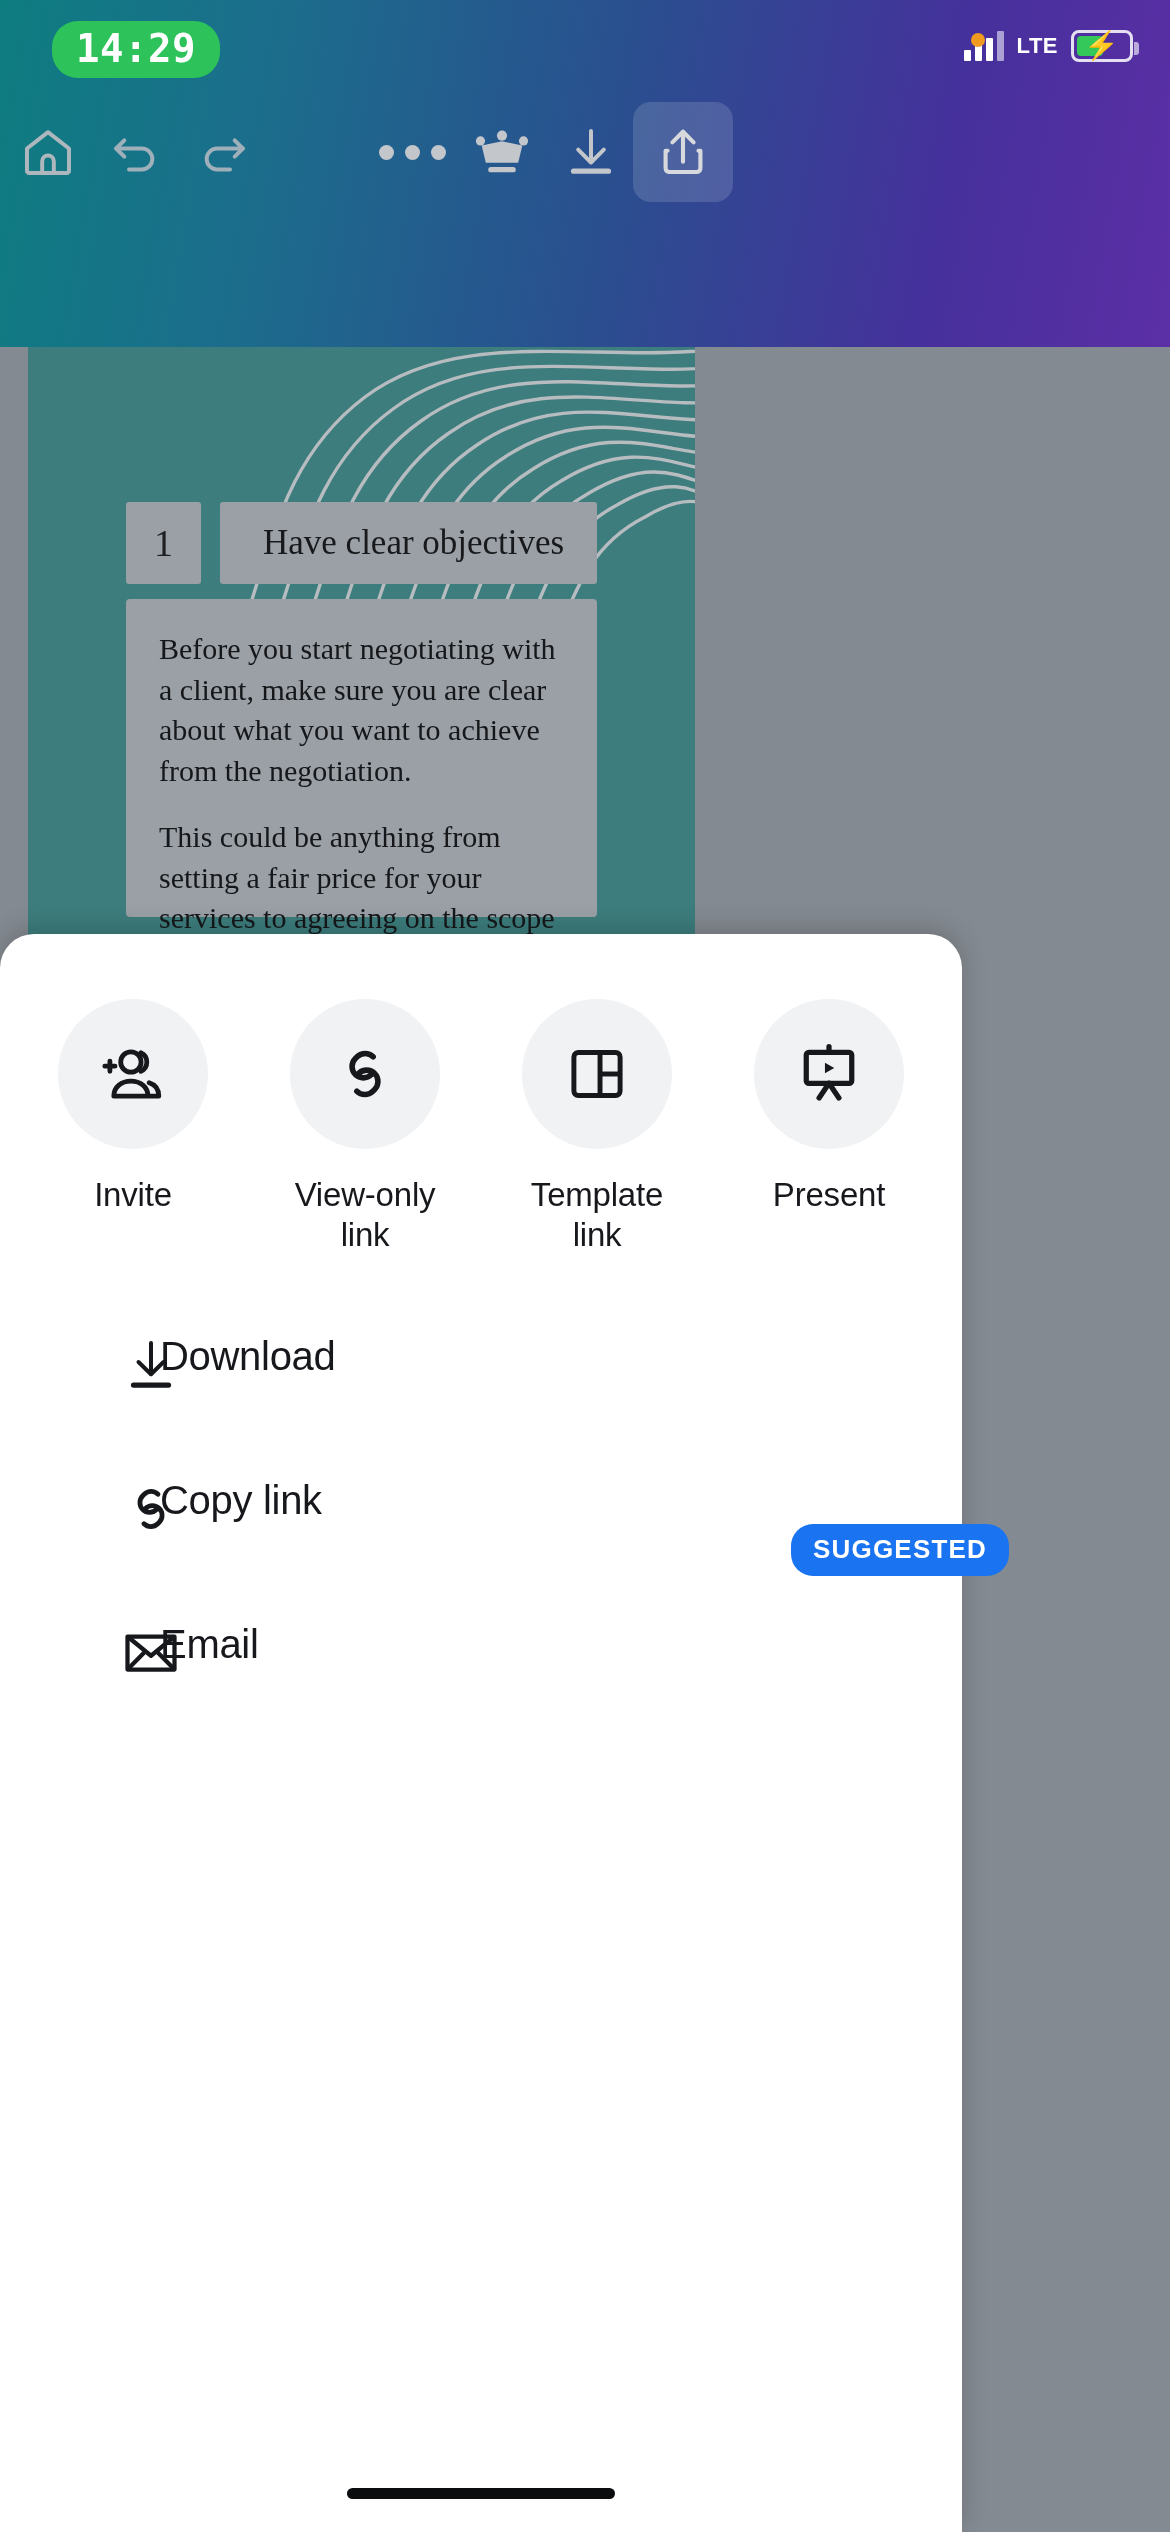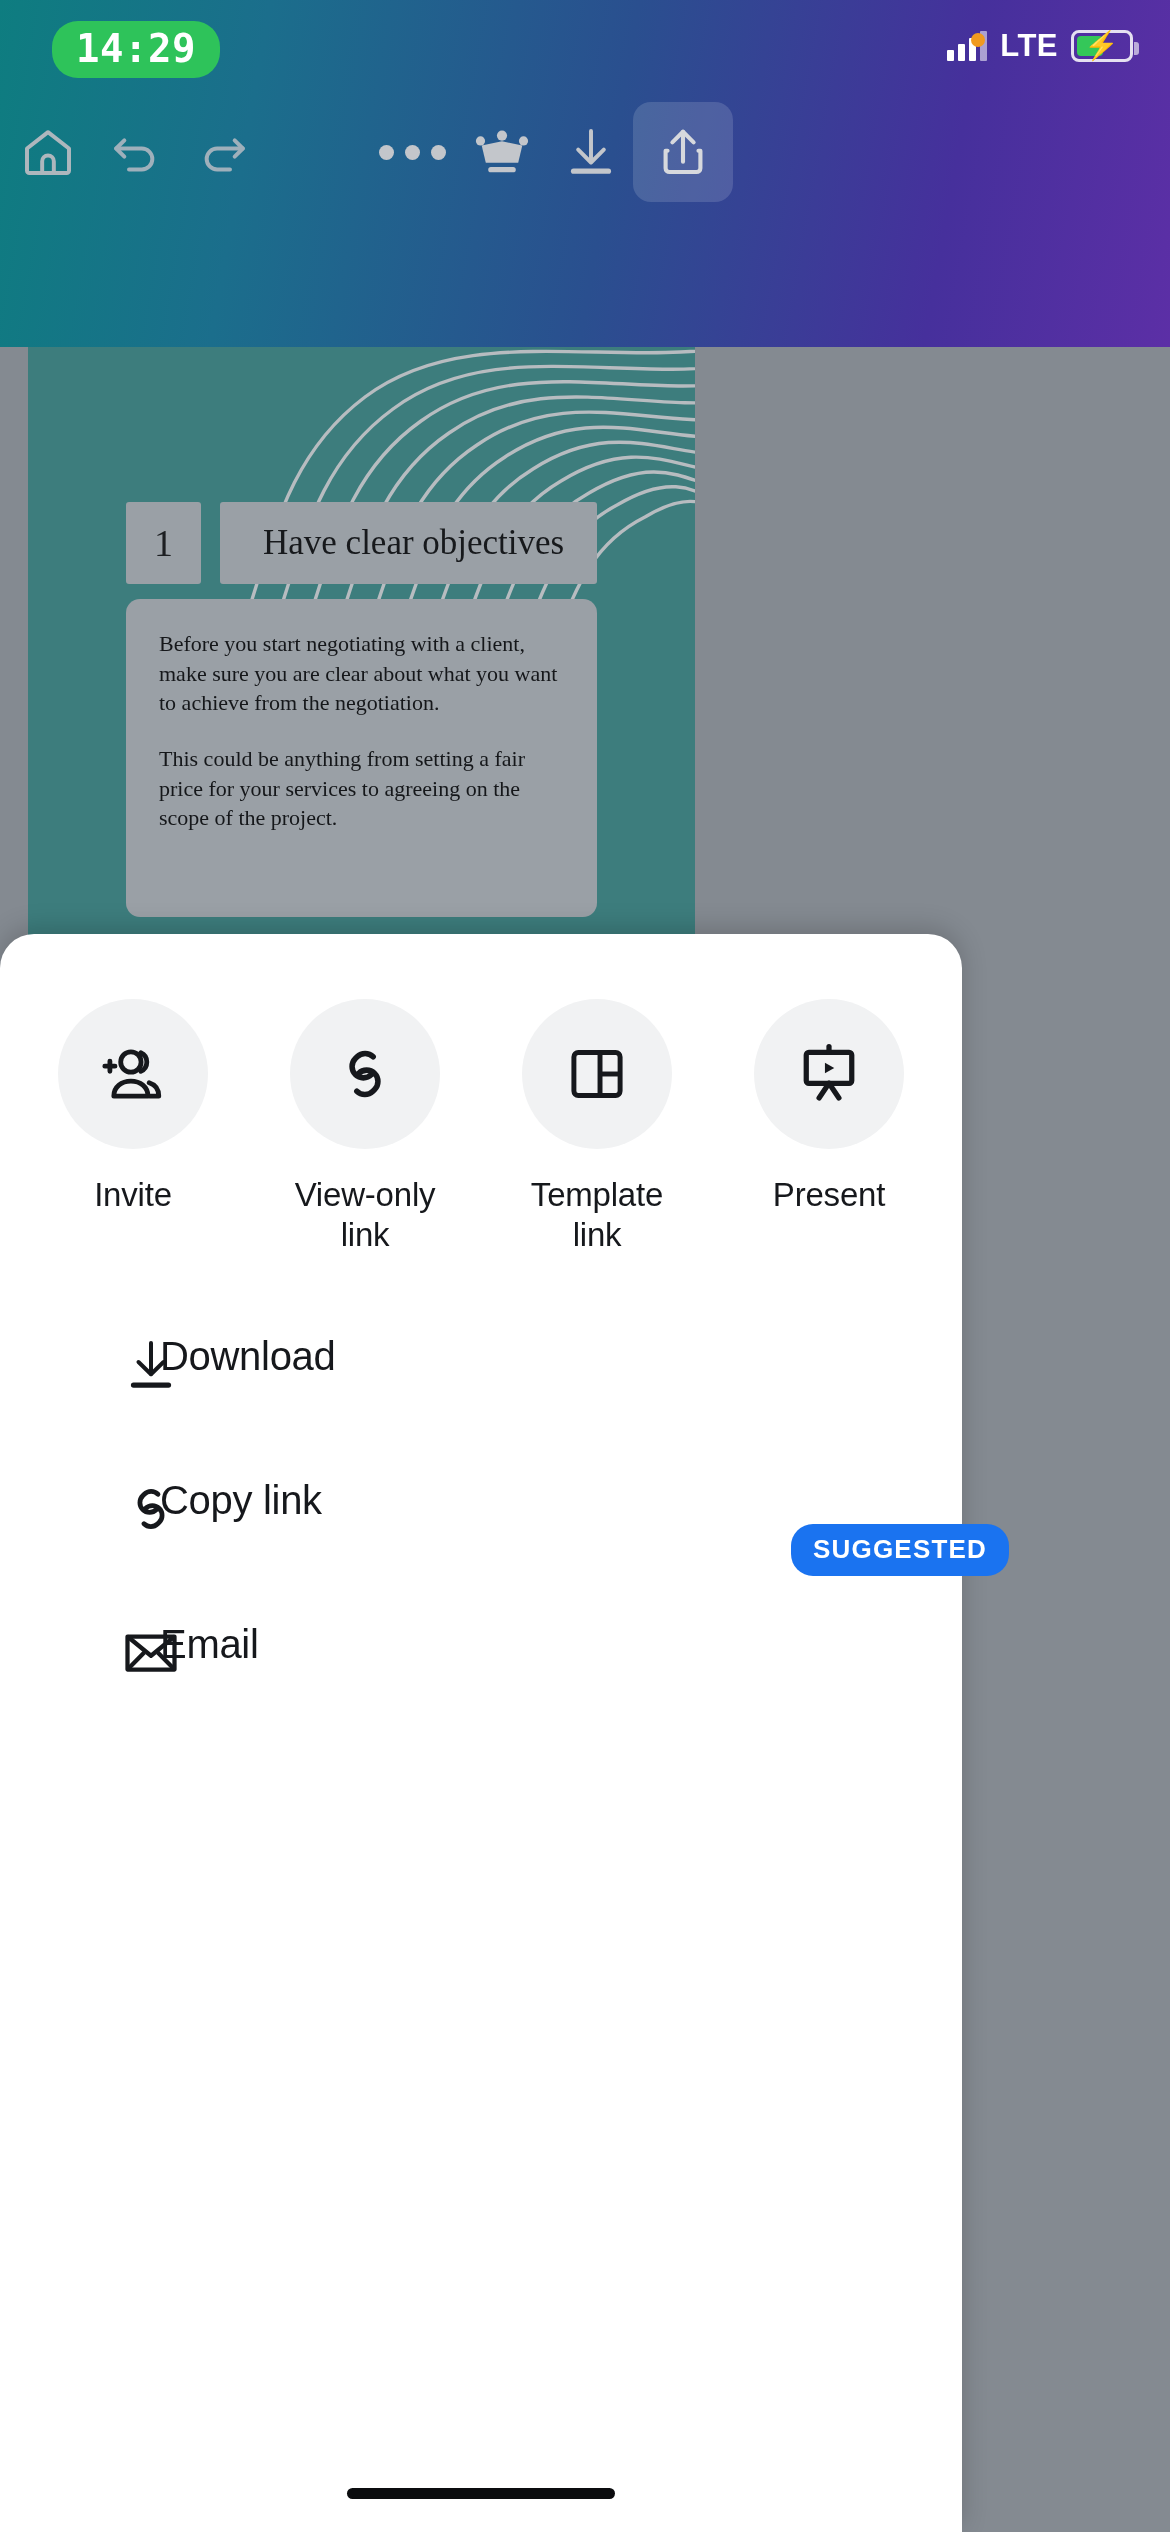--- a/index.html
+++ b/index.html
@@ -36,21 +36,21 @@
   .orange-dot{
     position:absolute; right:148px; top:11px;
     width:14px; height:14px; border-radius:50%; background:#f09a20;
   }
   .sig-bars{ display:flex; align-items:flex-end; gap:4px; height:30px; }
   .sig-bars i{ display:block; width:7px; background:#ffffff; border-radius:1px; }
   .sig-bars i:nth-child(1){ height:11px; }
   .sig-bars i:nth-child(2){ height:17px; }
   .sig-bars i:nth-child(3){ height:23px; }
   .sig-bars i:nth-child(4){ height:30px; background:rgba(255,255,255,.55); }
-  .lte-text{ color:#ffffff; font-size:31px; font-weight:600; letter-spacing:0.5px; }
+  .lte-text{ color:#ffffff; font-size:22px; font-weight:600; letter-spacing:0.5px; }
   .battery{
     position:relative; width:62px; height:32px;
     border:3px solid rgba(255,255,255,.85); border-radius:8px;
     display:flex; align-items:center;
   }
   .battery:after{
     content:""; position:absolute; right:-9px; top:9px;
     width:5px; height:13px; background:rgba(255,255,255,.6);
     border-radius:0 3px 3px 0;
   }
@@ -101,23 +101,23 @@
     border-radius:3px;
   }
   .slide-title{
     position:absolute; left:192px; top:155px; width:377px; height:82px;
     background:#9aa0a6; display:flex; align-items:center;
     padding-left:43px; border-radius:3px;
     font-family:"Liberation Serif", serif; font-size:35px; color:#17191c;
   }
   .slide-body{
     position:absolute; left:98px; top:252px; width:471px; height:318px;
-    background:#9aa0a6; border-radius:14px;
+    background:#9aa0a6; border-radius:4px;
     padding:30px 32px 0 33px;
-    font-family:"Liberation Serif", serif; font-size:22px; line-height:1.35;
+    font-family:"Liberation Serif", serif; font-size:30px; line-height:1.35;
     color:#15171a;
   }
   .slide-body p + p{ margin-top:26px; }
 
   
   .sheet{
     position:absolute; left:0; bottom:0; width:962px; height:1598px;
     background:#ffffff; border-radius:34px 34px 0 0;
     box-shadow:0 -6px 26px rgba(0,0,0,.18);
   }

